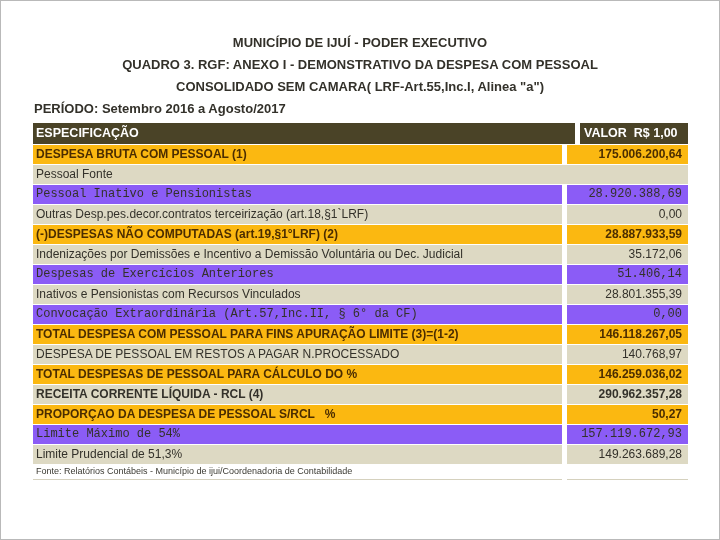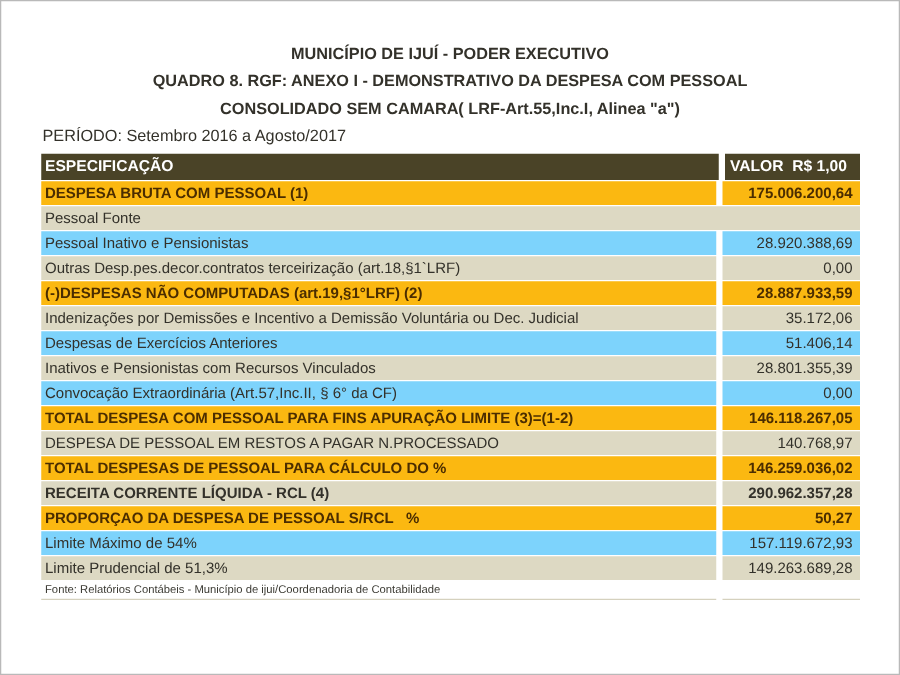--- a/index.html
+++ b/index.html
@@ -19,21 +19,21 @@
   }
   .title-line{
     font-size:13px;
     font-weight:bold;
     line-height:22px;
     color:var(--text,#33312a);
     white-space:pre;
   }
   .period{
     font-size:13px;
-    font-weight:normal;
+    font-weight:bold;
     line-height:22px;
     text-align:left;
     padding-left:33px;
     white-space:pre;
   }
   .table{
     margin:3px 31px 0 32px; 
   }
   .row{
     display:flex;
@@ -41,36 +41,36 @@
     margin-bottom:1px;
   }
   .cell{
     font-size:12px;
     line-height:19px;
     height:19px;
     white-space:pre;
     overflow:hidden;
   }
   .cell.label{flex:1;padding-left:3px;}
-  .cell.value{width:104px;padding-right:6px;text-align:right;}
+  .cell.value{width:104px;padding-right:6px;text-align:right;padding-left:11px;}
   .row.header .cell{
     background:var(--header_bg,#4a4327);
     color:#ffffff;
     font-weight:bold;
     line-height:21px;height:21px;
     font-size:12.5px;
   }
   .row.header .cell.value{text-align:left;padding-left:4px;padding-right:0;}
   .row.gold .cell{
     background:var(--gold,#fbb811);
     color:var(--gold_text,#4b2d00);
     font-weight:bold;
   }
   .row.beige .cell{background:var(--beige,#ddd9c3);}
-  .row.white .cell{background:#7dd3fc;}
+  .row.white .cell{background:#8b5cf6;font-family:Liberation Mono, monospace;}
   .row.beige_bold .cell{
     background:var(--beige,#ddd9c3);
     font-weight:bold;
   }
   .fonte-row{
     display:flex;gap:5px;
   }
   .fonte-row .cell{
     height:14px;line-height:13px;
     font-size:9px;
@@ -78,21 +78,21 @@
     color:#3b3a33;
   }
 </style>
 </head>
 <body>
 
 <div class="slide">
 
   <div class="titles">
     <div class="title-line">MUNICÍPIO DE IJUÍ - PODER EXECUTIVO</div>
-    <div class="title-line">QUADRO 8. RGF: ANEXO I - DEMONSTRATIVO DA DESPESA COM PESSOAL</div>
+    <div class="title-line">QUADRO 3. RGF: ANEXO I - DEMONSTRATIVO DA DESPESA COM PESSOAL</div>
     <div class="title-line">CONSOLIDADO SEM CAMARA( LRF-Art.55,Inc.I, Alinea "a")</div>
   </div>
 
   <div class="period">PERÍODO: Setembro 2016 a Agosto/2017</div>
 
   <div class="table">
     <div class="row header">
       <div class="cell label">ESPECIFICAÇÃO</div>
       <div class="cell value">VALOR  R$ 1,00</div>
     </div>

